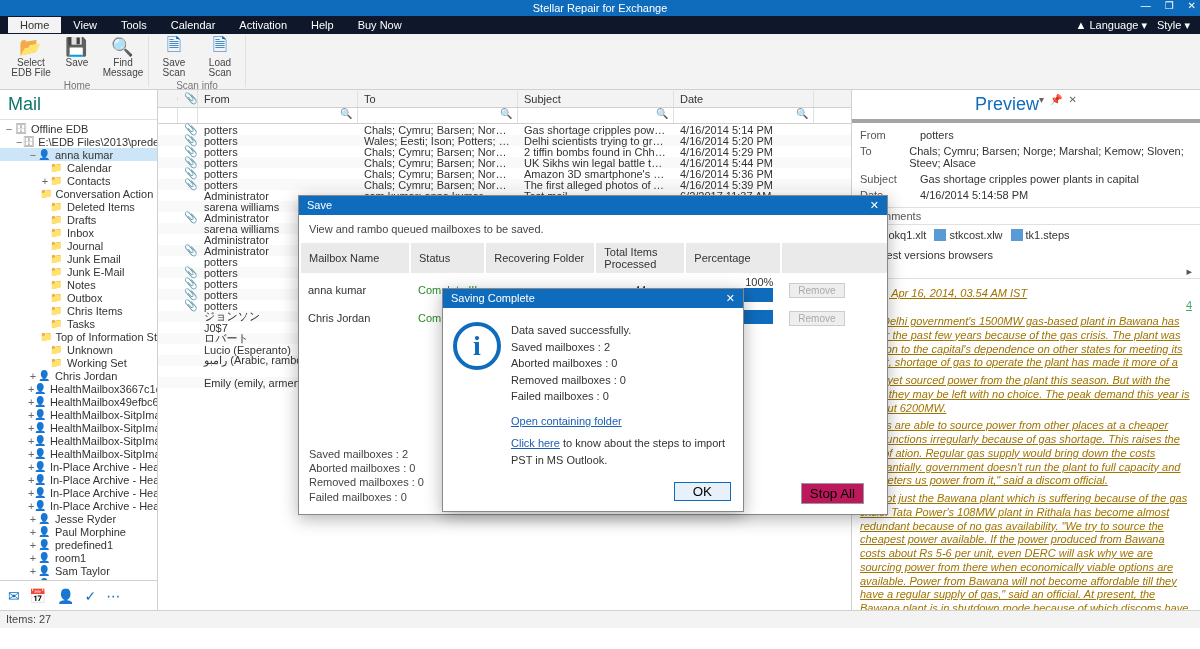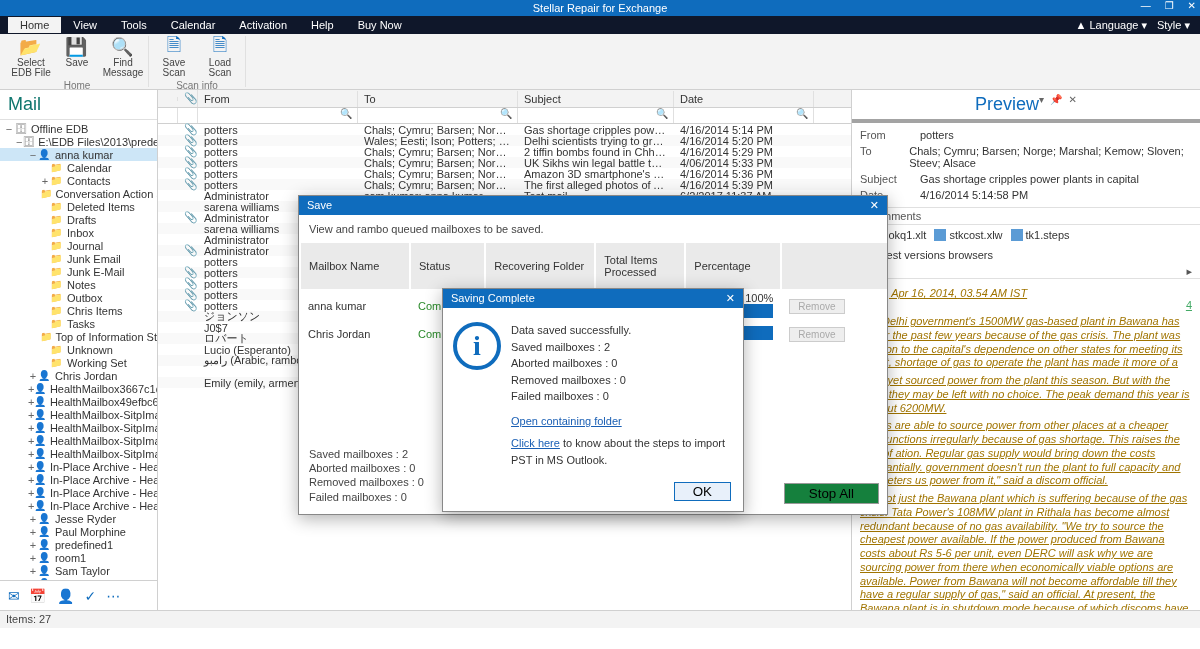--- a/index.html
+++ b/index.html
@@ -58,27 +58,27 @@
 .body .page { text-align:right; color:#4a6; text-decoration:underline; }
 .body p { margin:4px 0; color:#a07400; font-style:italic; text-decoration:underline; line-height:1.25; }
 .status { height:18px; border-top:1px solid #d0d0d0; background:#f3f3f3; font-size:11px; padding:2px 6px; color:#444; }
 
 .modal { position:absolute; background:#fff; border:1px solid #888; box-shadow:0 4px 16px rgba(0,0,0,.3); }
 .modal .mtitle { background:#0f6cbd; color:#fff; padding:3px 8px; font-size:11px; display:flex; justify-content:space-between; }
 .modal .mclose { cursor:pointer; }
 #savemodal { left:298px; top:195px; width:590px; height:320px; z-index:10; }
 #savemodal .desc { padding:8px 10px; font-size:11px; color:#444; }
 #savemodal table { width:100%; border-collapse:collapse; font-size:11px; }
-#savemodal th { background:#eaeaea; text-align:left; padding:11px 8px; border-left:2px solid #fff; font-weight:normal; color:#333; }
+#savemodal th { background:#eaeaea; text-align:left; padding:3px 8px; border-left:2px solid #fff; font-weight:normal; color:#333; }
 #savemodal td { padding:3px 8px; }
 #savemodal .comp { color:#2a8a2a; }
 #savemodal .bar { width:80px; height:14px; background:#0f6cbd; display:inline-block; }
 #savemodal .rbtn { font-size:10px; padding:1px 8px; background:#eee; border:1px solid #ccc; color:#aaa; }
 #savemodal .summary { position:absolute; left:10px; bottom:10px; font-size:11px; color:#444; line-height:1.3; }
-#savemodal .stopall { position:absolute; right:8px; bottom:10px; padding:2px 24px; border:1px solid #999; background:#15803d; cursor:pointer; }
+#savemodal .stopall { position:absolute; right:23px; bottom:10px; padding:2px 8px; border:1px solid #999; background:#be185d; cursor:pointer; }
 #compmodal { left:442px; top:288px; width:302px; z-index:20; }
 #compmodal .cbody { display:flex; padding:14px 10px 10px; gap:10px; }
 #compmodal .infoico { width:48px; height:48px; border:4px solid #0f6cbd; border-radius:50%; display:flex; align-items:center; justify-content:center; color:#0f6cbd; font-size:28px; font-weight:bold; font-family:Georgia,serif; }
 #compmodal .ctext { font-size:11px; line-height:1.5; color:#333; }
 #compmodal .link { color:#1a5fb4; text-decoration:underline; cursor:pointer; }
 #compmodal .okbtn { float:right; margin:4px 12px 10px; padding:1px 18px; border:1px solid #0f6cbd; background:#e8f0fa; cursor:pointer; }
 </style>
 </head>
 <body>
 
@@ -380,21 +380,21 @@
             <div class="col-t">Chals; Cymru; Barsen; Norge; Marshal; Kemow; Sl…</div>
             <div class="col-s">2 tiffin bombs found in Chhattisgarh on poll eve; 2 …</div>
             <div class="col-d">4/16/2014 5:29 PM</div>
           </div>
           <div class="row">
             <div class="col-a"></div>
             <div class="col-b">📎</div>
             <div class="col-f">potters</div>
             <div class="col-t">Chals; Cymru; Barsen; Norge; Marshal; Kemow; Sl…</div>
             <div class="col-s">UK Sikhs win legal battle to stop meat plant near …</div>
-            <div class="col-d">4/06/2014 5:33 PM</div>
+            <div class="col-d">4/16/2014 5:44 PM</div>
           </div>
           <div class="row">
             <div class="col-a"></div>
             <div class="col-b">📎</div>
             <div class="col-f">potters</div>
             <div class="col-t">Chals; Cymru; Barsen; Norge; Marshal; Kemow; Sl…</div>
             <div class="col-s">Amazon 3D smartphone's photos, features leaked</div>
             <div class="col-d">4/16/2014 5:36 PM</div>
           </div>
           <div class="row">

